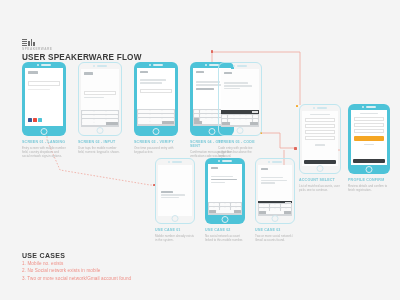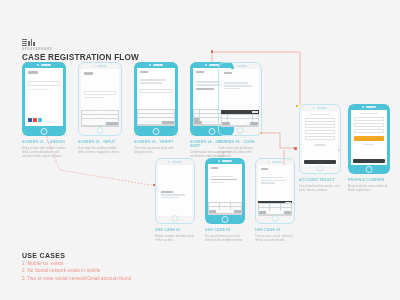--- a/index.html
+++ b/index.html
@@ -78,21 +78,21 @@
 <div id="board">
 
   <div class="hdr">
     <div class="logo-mark">
       <i></i>
         <i></i>
         <i></i>
         <i></i>
     </div>
     <div class="logo-sub">SPEAKERWARE</div>
-    <div class="hdr-title">CASE REGISTRATION FLOW</div>
+    <div class="hdr-title">USER SPEAKERWARE FLOW</div>
   </div>
 
   <svg class="flow">
 
     <path d="M47 133 L47 140 L60 170 L150 185 L155 185" fill="none" stroke="#f0a79d" stroke-width="0.8" stroke-dasharray="1.6 1.6"></path>
 
     <path d="M212 62 L212 52 L300 52 L300 105" fill="none" stroke="#f0a79d" stroke-width="0.8"></path>
 
     <path d="M262 133 L280 133 L280 148 L296 148" fill="none" stroke="#f0a79d" stroke-width="0.8"></path>
 

